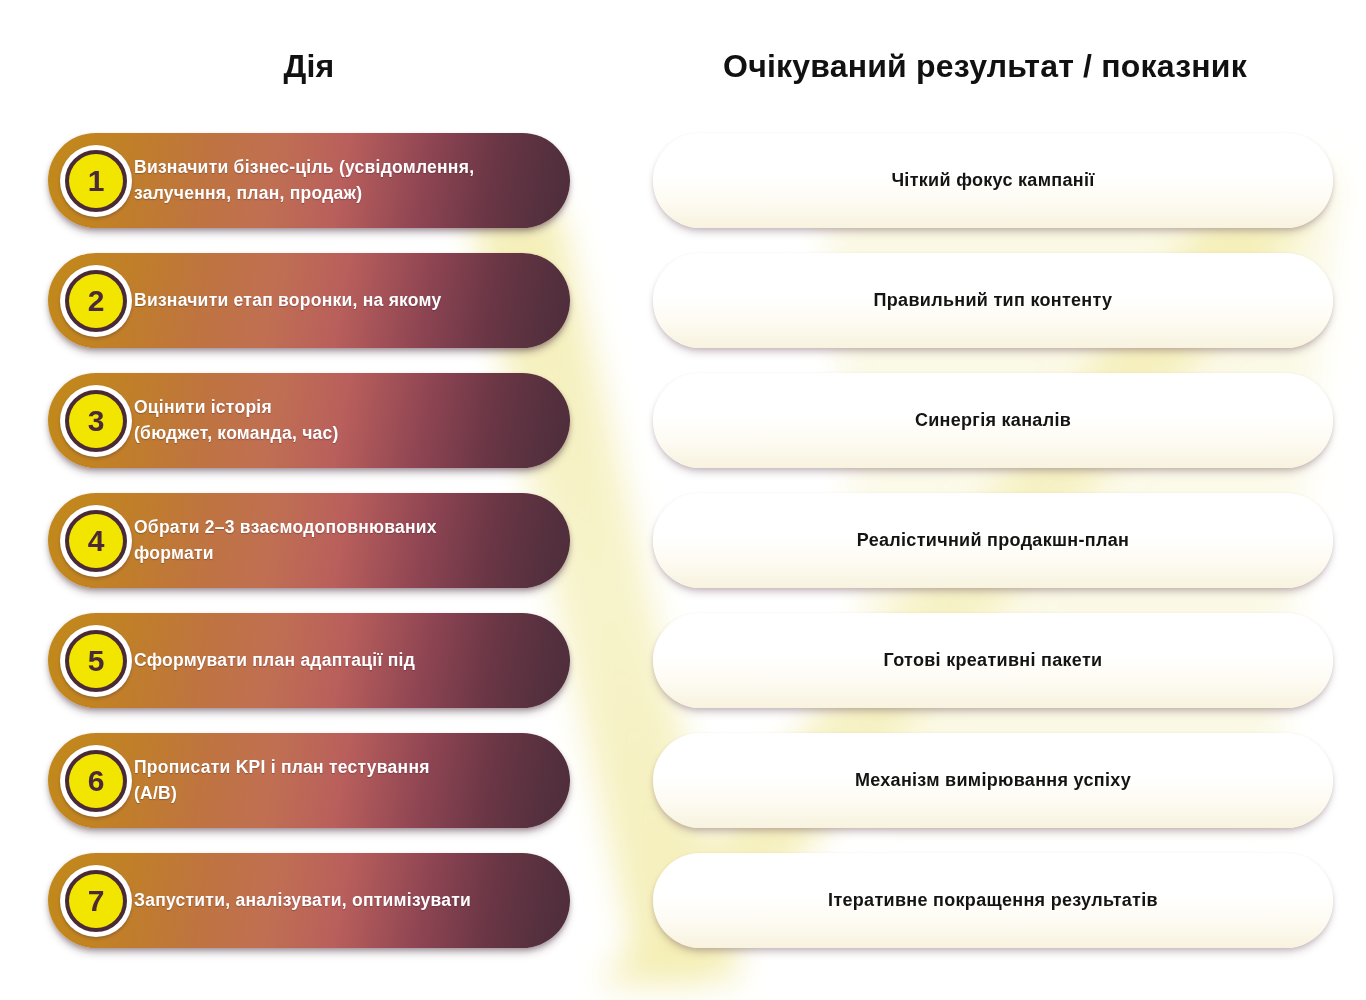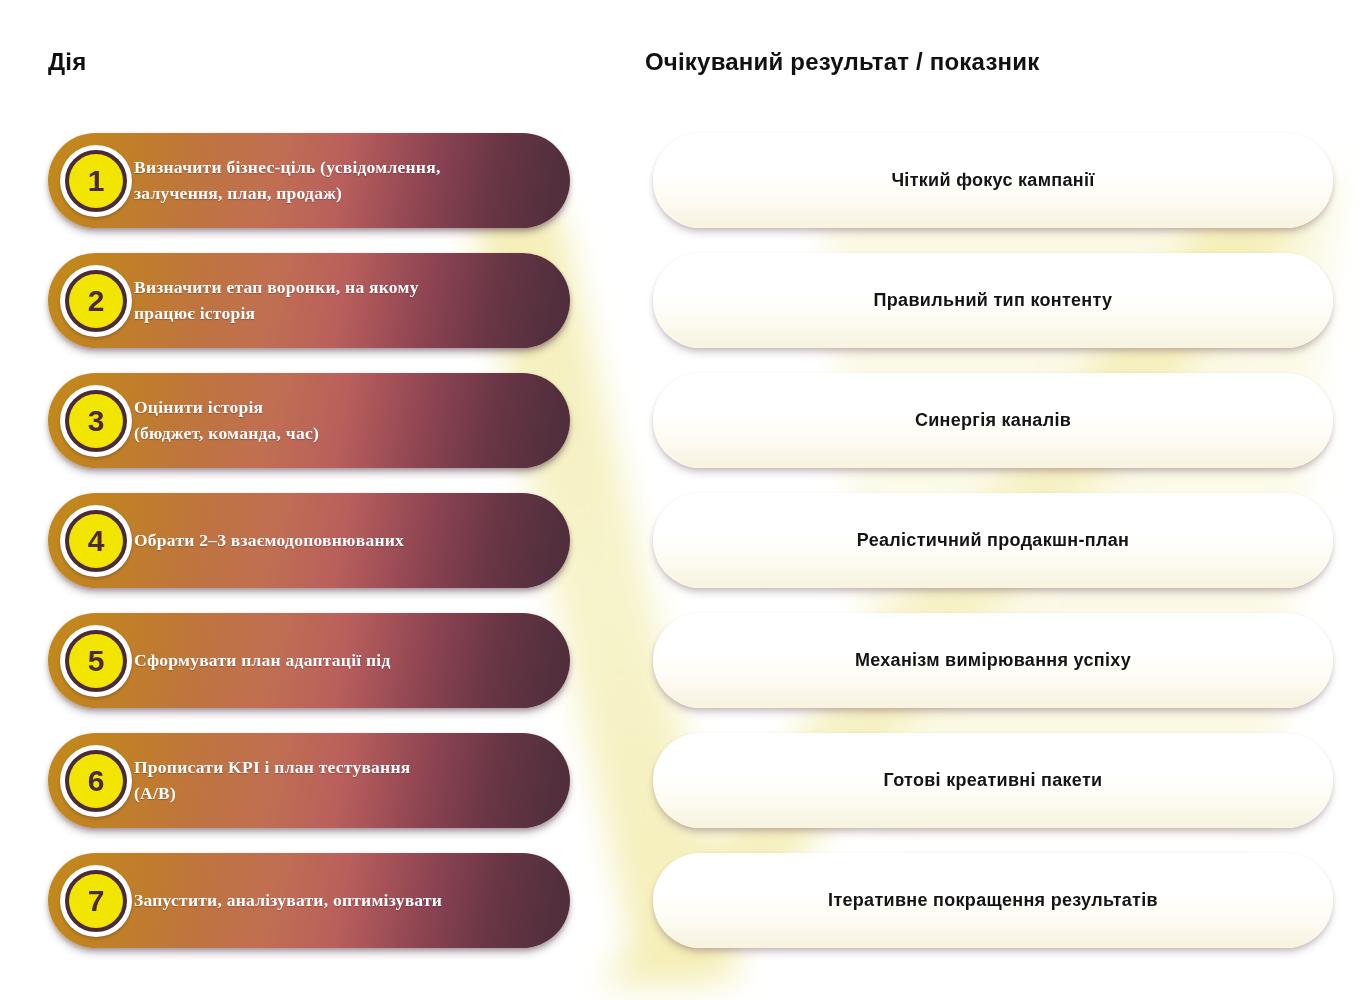--- a/index.html
+++ b/index.html
@@ -22,25 +22,25 @@
     position: absolute;
     inset: 0;
     pointer-events: none;
     z-index: 0;
   }
 
   
   .col-head {
     position: absolute;
     top: 48px;
-    font-size: 24px;
+    font-size: 32px;
     font-weight: bold;
     color: #111111;
     letter-spacing: 0.2px;
-    text-align: left;
+    text-align: center;
     z-index: 5;
     white-space: nowrap;
   }
   #head-left  { left: 48px;  width: 522px; }
   #head-right { left: 645px; width: 680px; }
 
   
   #left-col {
     position: absolute;
     left: 48px;
@@ -67,21 +67,20 @@
                 #c06f52 43%,
                 #b95f5c 56%,
                 #8d4452 72%,
                 #6a3645 84%,
                 #55303e 94%,
                 #4e2d3a 100%);
     box-shadow: 0 6px 9px -2px rgba(70,40,55,0.40),
                 0 2px 4px rgba(70,40,55,0.22);
     display: flex;
     align-items: center;
-    font-family: Liberation Serif, serif;
   }
   .step-text {
     margin-left: 86px;
     margin-right: 24px;
     color: #ffffff;
     font-size: 17.5px;
     font-weight: bold;
     line-height: 1.45;
     letter-spacing: 0.25px;
     text-shadow: 0 1px 1px rgba(60,30,45,0.35);
@@ -203,21 +202,20 @@
     </div>
     <div class="step-badge">
       <div class="badge-num">1</div>
     </div>
   </div>
 
   <div class="step-row">
     <div class="step-pill">
       <div class="step-text">
         <span class="ln">Визначити етап воронки, на якому</span>
-        <span class="ln">працює історія</span>
       </div>
     </div>
     <div class="step-badge">
       <div class="badge-num">2</div>
     </div>
   </div>
 
   <div class="step-row">
     <div class="step-pill">
       <div class="step-text">
@@ -227,20 +225,21 @@
     </div>
     <div class="step-badge">
       <div class="badge-num">3</div>
     </div>
   </div>
 
   <div class="step-row">
     <div class="step-pill">
       <div class="step-text">
         <span class="ln">Обрати 2–3 взаємодоповнюваних</span>
+        <span class="ln">формати</span>
       </div>
     </div>
     <div class="step-badge">
       <div class="badge-num">4</div>
     </div>
   </div>
 
   <div class="step-row">
     <div class="step-pill">
       <div class="step-text">
@@ -298,29 +297,29 @@
   </div>
 
   <div class="result-row">
     <div class="result-card">
       <div class="result-text">Реалістичний продакшн-план</div>
     </div>
   </div>
 
   <div class="result-row">
     <div class="result-card">
+      <div class="result-text">Готові креативні пакети</div>
+    </div>
+  </div>
+
+  <div class="result-row">
+    <div class="result-card">
       <div class="result-text">Механізм вимірювання успіху</div>
     </div>
   </div>
 
   <div class="result-row">
     <div class="result-card">
-      <div class="result-text">Готові креативні пакети</div>
-    </div>
-  </div>
-
-  <div class="result-row">
-    <div class="result-card">
       <div class="result-text">Ітеративне покращення результатів</div>
     </div>
   </div>
 
 </div>
 
 </body></html>

